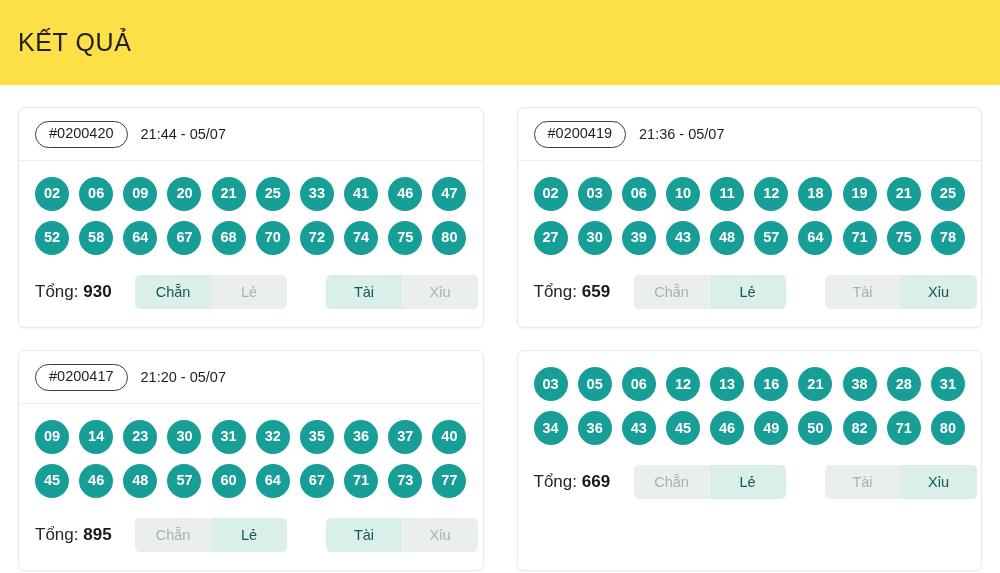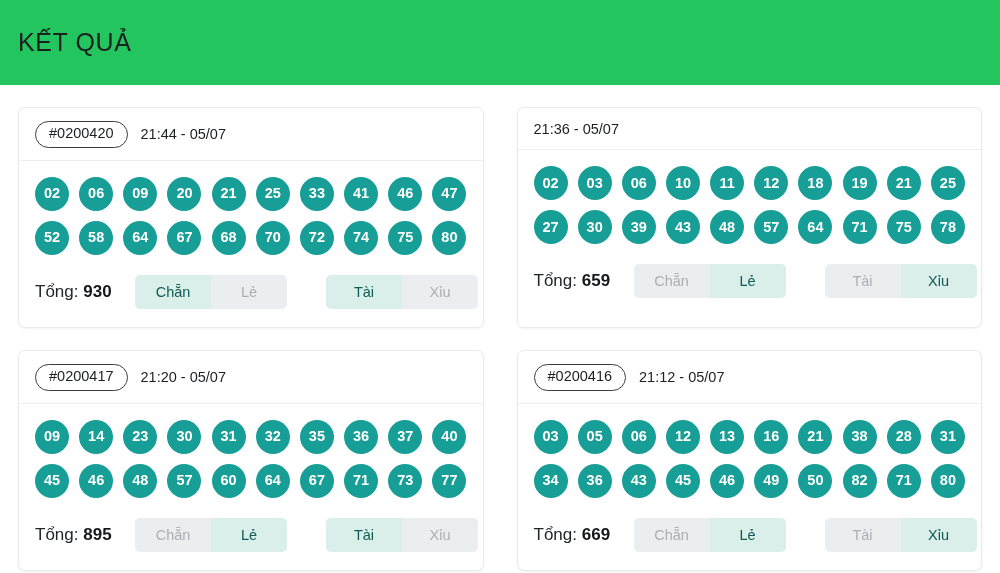--- a/index.html
+++ b/index.html
@@ -13,21 +13,21 @@
   body {
     font-family: "Liberation Sans", "DejaVu Sans", sans-serif;
     background: #ffffff;
     color: #222427;
     -webkit-font-smoothing: antialiased;
   }
 
   
   .page-header {
     height: 85px;
-    background: #22c55e;
+    background: #fde047;
     display: flex;
     align-items: center;
     padding: 0 18px;
   }
 
   .page-title {
     font-size: 25px;
     font-weight: 400;
     letter-spacing: 0.6px;
     color: #1d1f21;
@@ -207,20 +207,21 @@
         </div>
         <div class="toggle-spacer"></div>
         <div class="toggle-group">
           <div class="toggle-seg is-active">Tài</div>
           <div class="toggle-seg is-inactive">Xỉu</div>
         </div>
       </div>
     </div>
     <div class="result-card">
       <div class="card-header">
+        <span class="draw-id-pill">#0200419</span>
         <span class="draw-time">21:36 - 05/07</span>
       </div>
       <div class="numbers-area">
         <div class="numbers-row">
           <span class="number-ball">02</span>
           <span class="number-ball">03</span>
           <span class="number-ball">06</span>
           <span class="number-ball">10</span>
           <span class="number-ball">11</span>
           <span class="number-ball">12</span>
@@ -293,24 +294,20 @@
           <div class="toggle-seg is-active">Lẻ</div>
         </div>
         <div class="toggle-spacer"></div>
         <div class="toggle-group">
           <div class="toggle-seg is-active">Tài</div>
           <div class="toggle-seg is-inactive">Xỉu</div>
         </div>
       </div>
     </div>
     <div class="result-card">
-      <div class="card-header">
-        <span class="draw-id-pill">#0200416</span>
-        <span class="draw-time">21:12 - 05/07</span>
-      </div>
       <div class="numbers-area">
         <div class="numbers-row">
           <span class="number-ball">03</span>
           <span class="number-ball">05</span>
           <span class="number-ball">06</span>
           <span class="number-ball">12</span>
           <span class="number-ball">13</span>
           <span class="number-ball">16</span>
           <span class="number-ball">21</span>
           <span class="number-ball">38</span>

